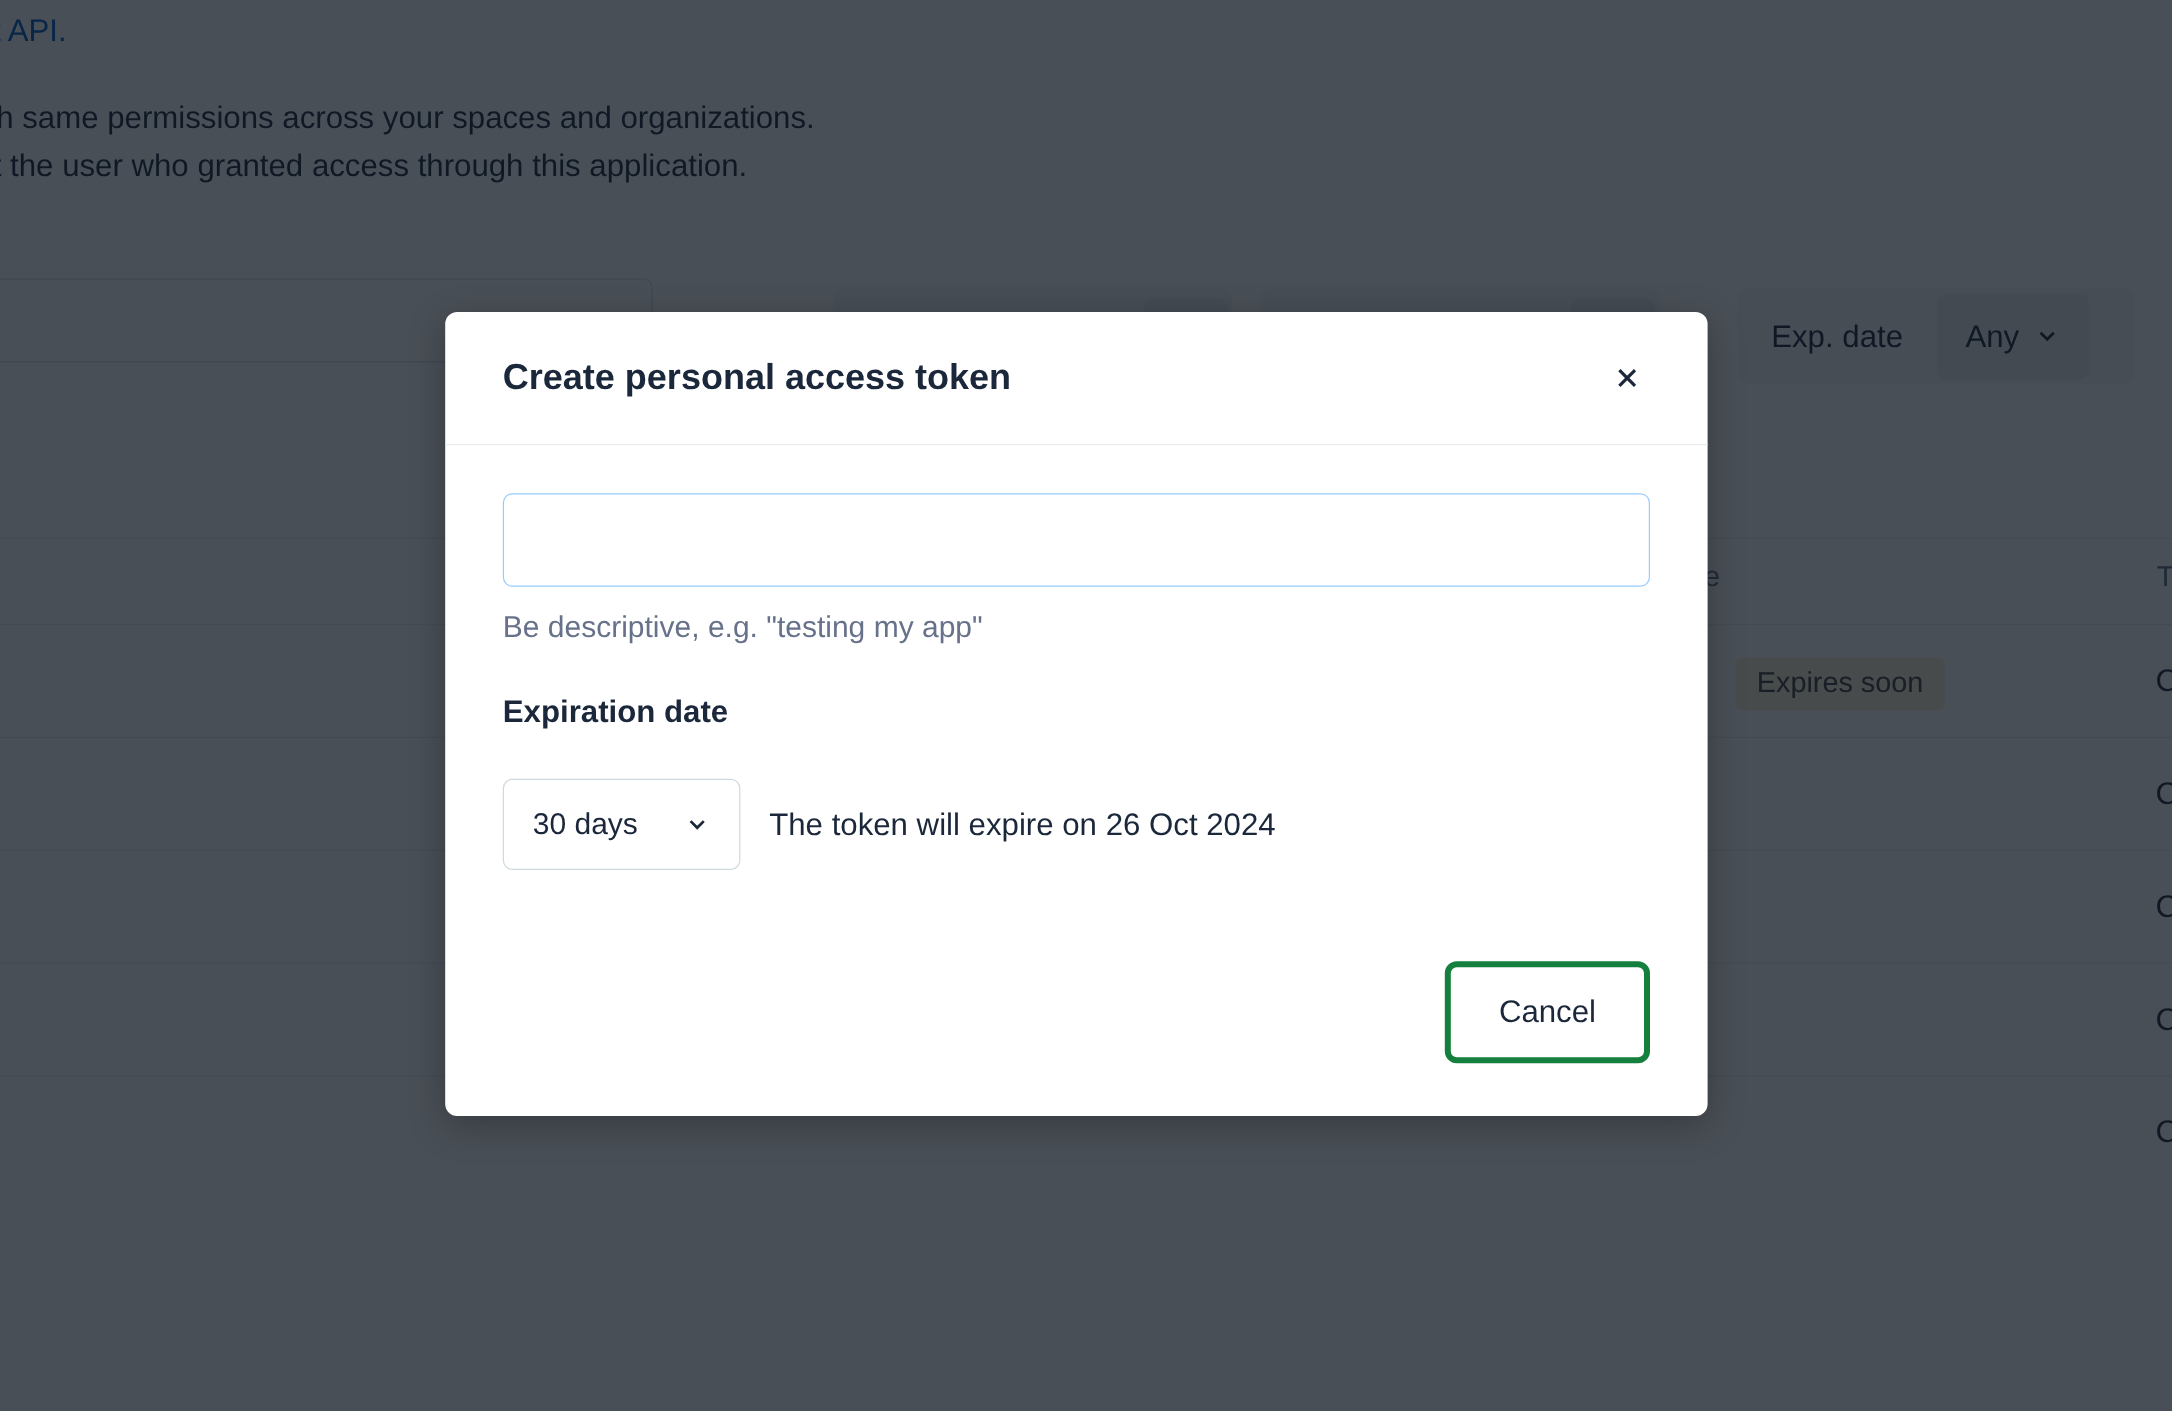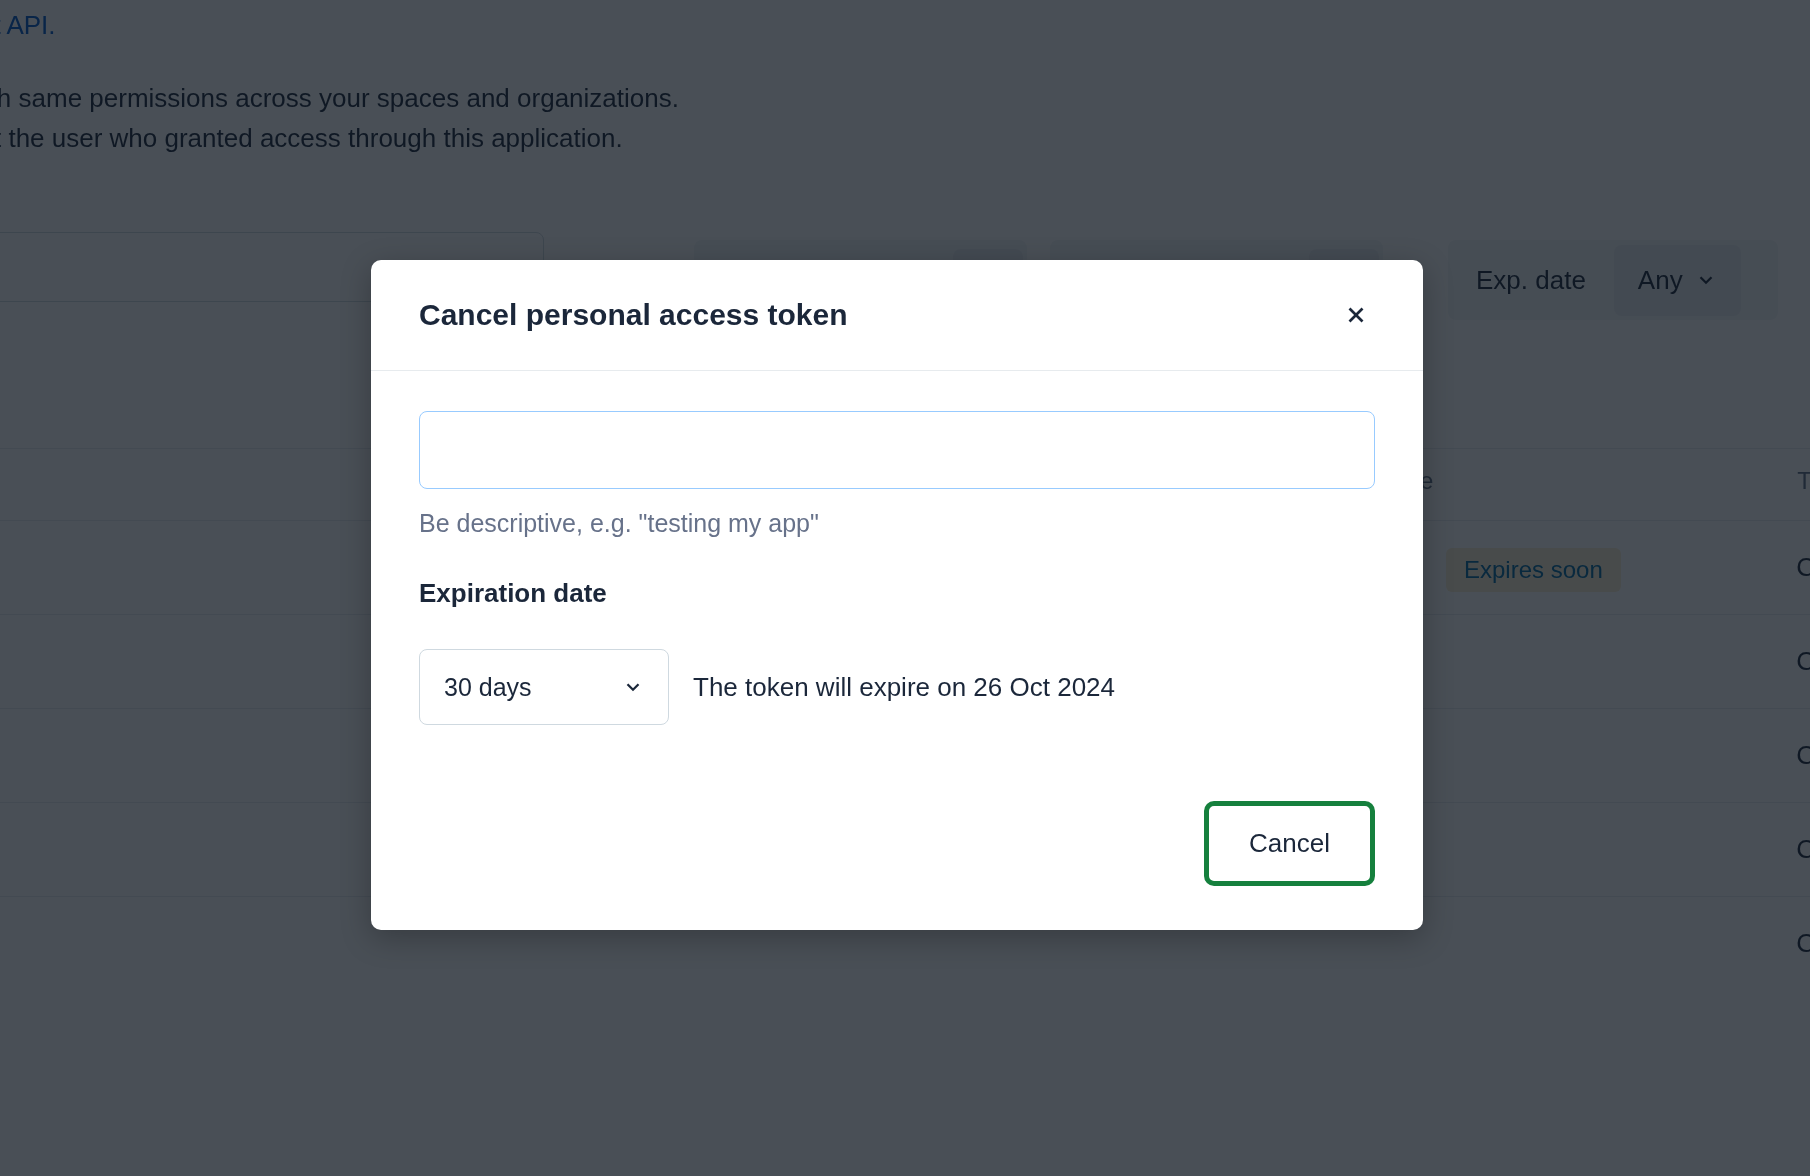--- a/index.html
+++ b/index.html
@@ -110,21 +110,21 @@
     .row-1 { top: 520px; }
     .row-2 { top: 614px; }
     .row-3 { top: 708px; }
     .row-4 { top: 802px; }
     .row-5 { top: 896px; }
     .badge-expires {
       position: absolute;
       left: 1446px;
       top: 548px;
       background: #fceed2;
-      color: #0369a1;
+      color: #404040;
       padding: 8px 18px;
       border-radius: 6px;
       font-size: 24px;
       font-weight: 500;
     }
     .row-right-c {
       position: absolute;
       right: -5px;
       font-size: 26px;
       color: #1b273a;
@@ -208,21 +208,21 @@
       font-weight: 600;
       margin-bottom: 40px;
       display: block;
     }
     .expiration-row {
       display: flex;
       align-items: center;
       gap: 24px;
     }
     .select-box {
-      width: 250px;
+      width: 198px;
       height: 76px;
       border: 1px solid #cfd9e0;
       border-radius: 8px;
       padding: 0 24px;
       font-size: 25px;
       color: #1b273a;
       display: flex;
       align-items: center;
       justify-content: space-between;
       background: #fff;
@@ -319,21 +319,21 @@
   </div>
   <div class="table-row row-5">
     <span class="row-right-c">C</span>
   </div>
 </div>
 
 <div class="overlay"></div>
 
 <div class="modal">
   <div class="modal-header">
-    <h2 class="modal-title">Cancel personal access token</h2>
+    <h2 class="modal-title">Create personal access token</h2>
     <button class="close-btn">
       <svg width="26" height="26" viewBox="0 0 24 24" fill="none" stroke="#1b273a" stroke-width="2.5">
         <line x1="18" y1="6" x2="6" y2="18"></line>
         <line x1="6" y1="6" x2="18" y2="18"></line>
       </svg>
     </button>
   </div>
   <div class="modal-body">
     <input type="text" class="text-input" value="" style="">
     <div class="helper-text">Be descriptive, e.g. "testing my app"</div>

